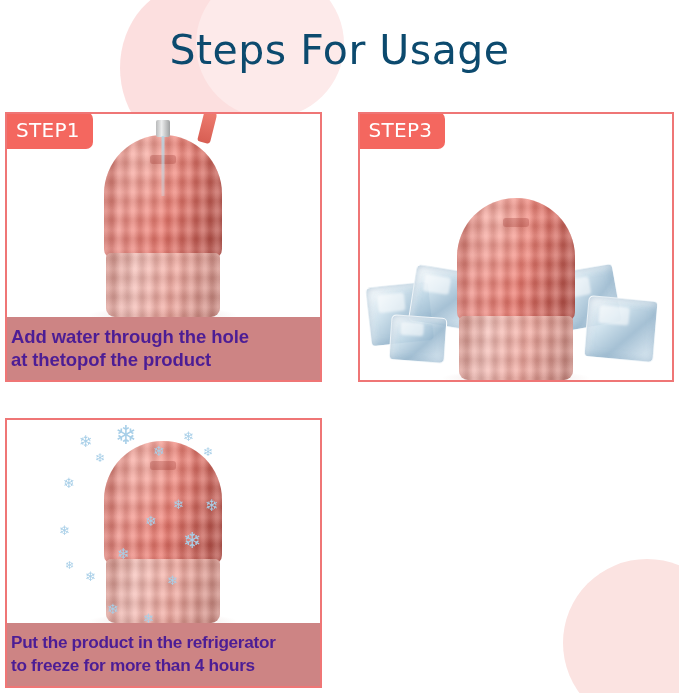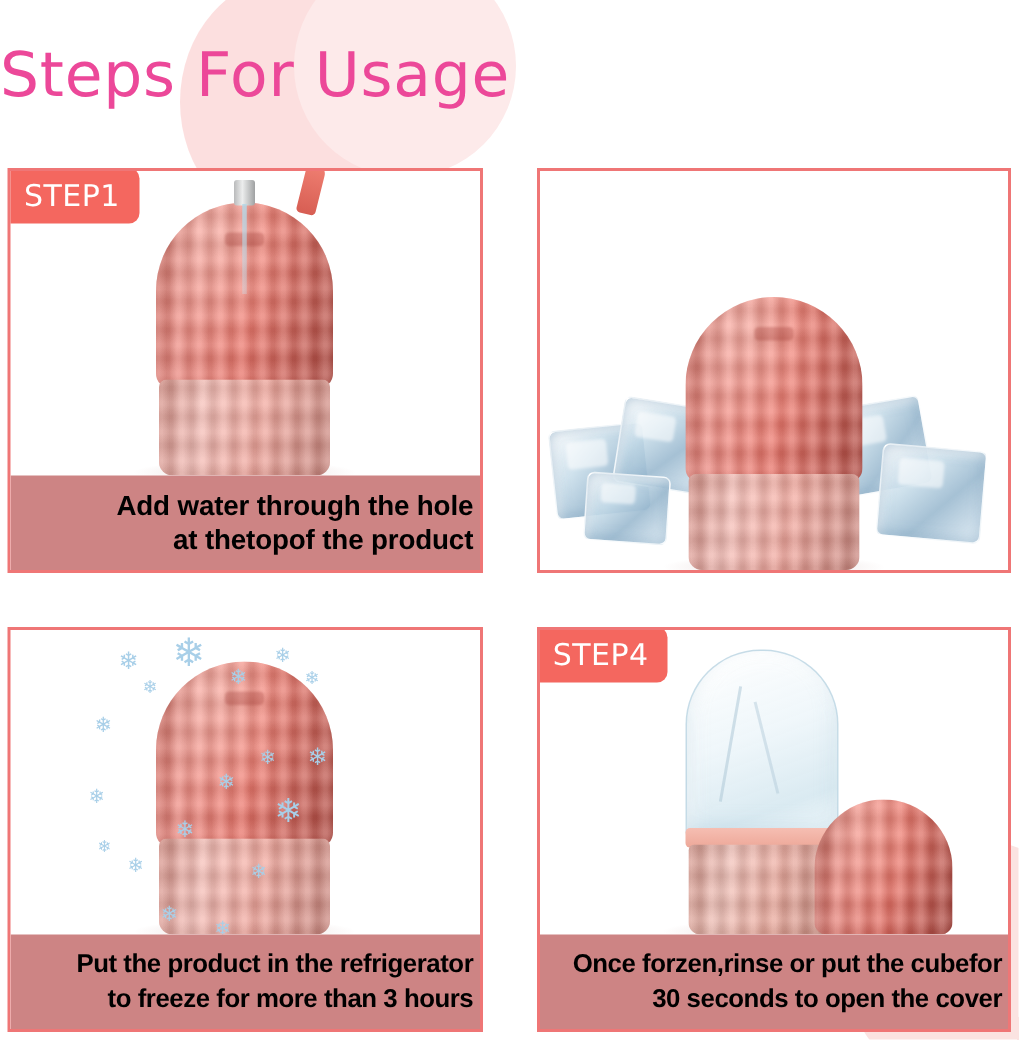--- a/index.html
+++ b/index.html
@@ -35,25 +35,26 @@
   .blob-corner {
     right: -52px; bottom: -34px;
     width: 168px; height: 168px;
     background: #fbe3e1;
   }
 
   
   .page-title {
     position: absolute;
     left: 0; right: 0; top: 22px;
+    text-align: center;
     font-size: 41px;
     line-height: 56px;
     font-weight: 400;
     letter-spacing: .5px;
-    color: #ec4899;
+    color: #0c4a6e;
     font-family: "DejaVu Sans", sans-serif;
     white-space: nowrap;
   }
 
   
   .steps-grid {
     position: absolute;
     left: 5px;
     top: 112px;
     width: 669px;
@@ -94,25 +95,25 @@
 
   .step-stage {
     position: relative;
     flex: 1 1 auto;
     overflow: hidden;
   }
 
   .step-caption {
     flex: 0 0 auto;
     background: #cd8484;
-    color: #000000;
+    color: #4c1d95;
     font-size: 18.5px;
     line-height: 23px;
     font-weight: bold;
-    text-align: right;
+    text-align: left;
     padding: 8px 4px 9px;
     white-space: pre-line;
     letter-spacing: -.1px;
     position: relative;
     z-index: 3;
   }
   .step-caption.tight { font-size: 17.2px; letter-spacing: -.3px; }
 
   
   .product {
@@ -356,20 +357,21 @@
         <div class="base">
           <div class="tex"></div>
         </div>
       </div>
     </div>
     <div class="step-caption">Add water through the hole
 at thetopof the product</div>
   </div>
 
   <div class="step-panel">
+    <div class="step-badge">STEP3</div>
     <div class="step-stage">
       <div class="cube" style="left:8px;  bottom:36px; width:62px; height:58px; transform:rotate(-6deg);"></div>
       <div class="cube" style="left:52px; bottom:54px; width:58px; height:56px; transform:rotate(9deg);"></div>
       <div class="cube" style="left:30px; bottom:18px; width:54px; height:44px; transform:rotate(4deg);"></div>
       <div class="cube" style="right:54px; bottom:52px; width:62px; height:58px; transform:rotate(-10deg);"></div>
       <div class="cube" style="right:16px; bottom:20px; width:68px; height:60px; transform:rotate(5deg);"></div>
       <div class="shadow-floor"></div>
       <div class="product">
         <div class="cover">
           <div class="tex"></div>
@@ -407,35 +409,17 @@
       <div class="flake" style="left:176px; top:110px;font-size:22px;">❄</div>
       <div class="flake" style="left:166px; top:78px; font-size:13px;">❄</div>
       <div class="flake" style="left:138px; top:94px; font-size:14px;">❄</div>
       <div class="flake" style="left:110px; top:126px;font-size:15px;">❄</div>
       <div class="flake" style="left:78px;  top:150px;font-size:13px;">❄</div>
       <div class="flake" style="left:160px; top:154px;font-size:13px;">❄</div>
       <div class="flake" style="left:100px; top:182px;font-size:14px;">❄</div>
       <div class="flake" style="left:136px; top:192px;font-size:13px;">❄</div>
     </div>
     <div class="step-caption tight">Put the product in the refrigerator
-to freeze for more than 3 hours</div>
+to freeze for more than 4 hours</div>
   </div>
 
-  <div class="step-panel">
-    <div class="step-badge">STEP4</div>
-    <div class="step-stage">
-      <div class="shadow-floor"></div>
-      <div class="ice-dome">
-        <div class="lid-off">
-          <div class="tex"></div>
-        </div>
-        <div class="ice"></div>
-        <div class="collar"></div>
-        <div class="holder">
-          <div class="tex"></div>
-        </div>
-      </div>
-    </div>
-    <div class="step-caption tight">Once forzen,rinse or put the cubefor
-30 seconds to open the cover</div>
-  </div>
 
 </div>
 
 </body></html>

